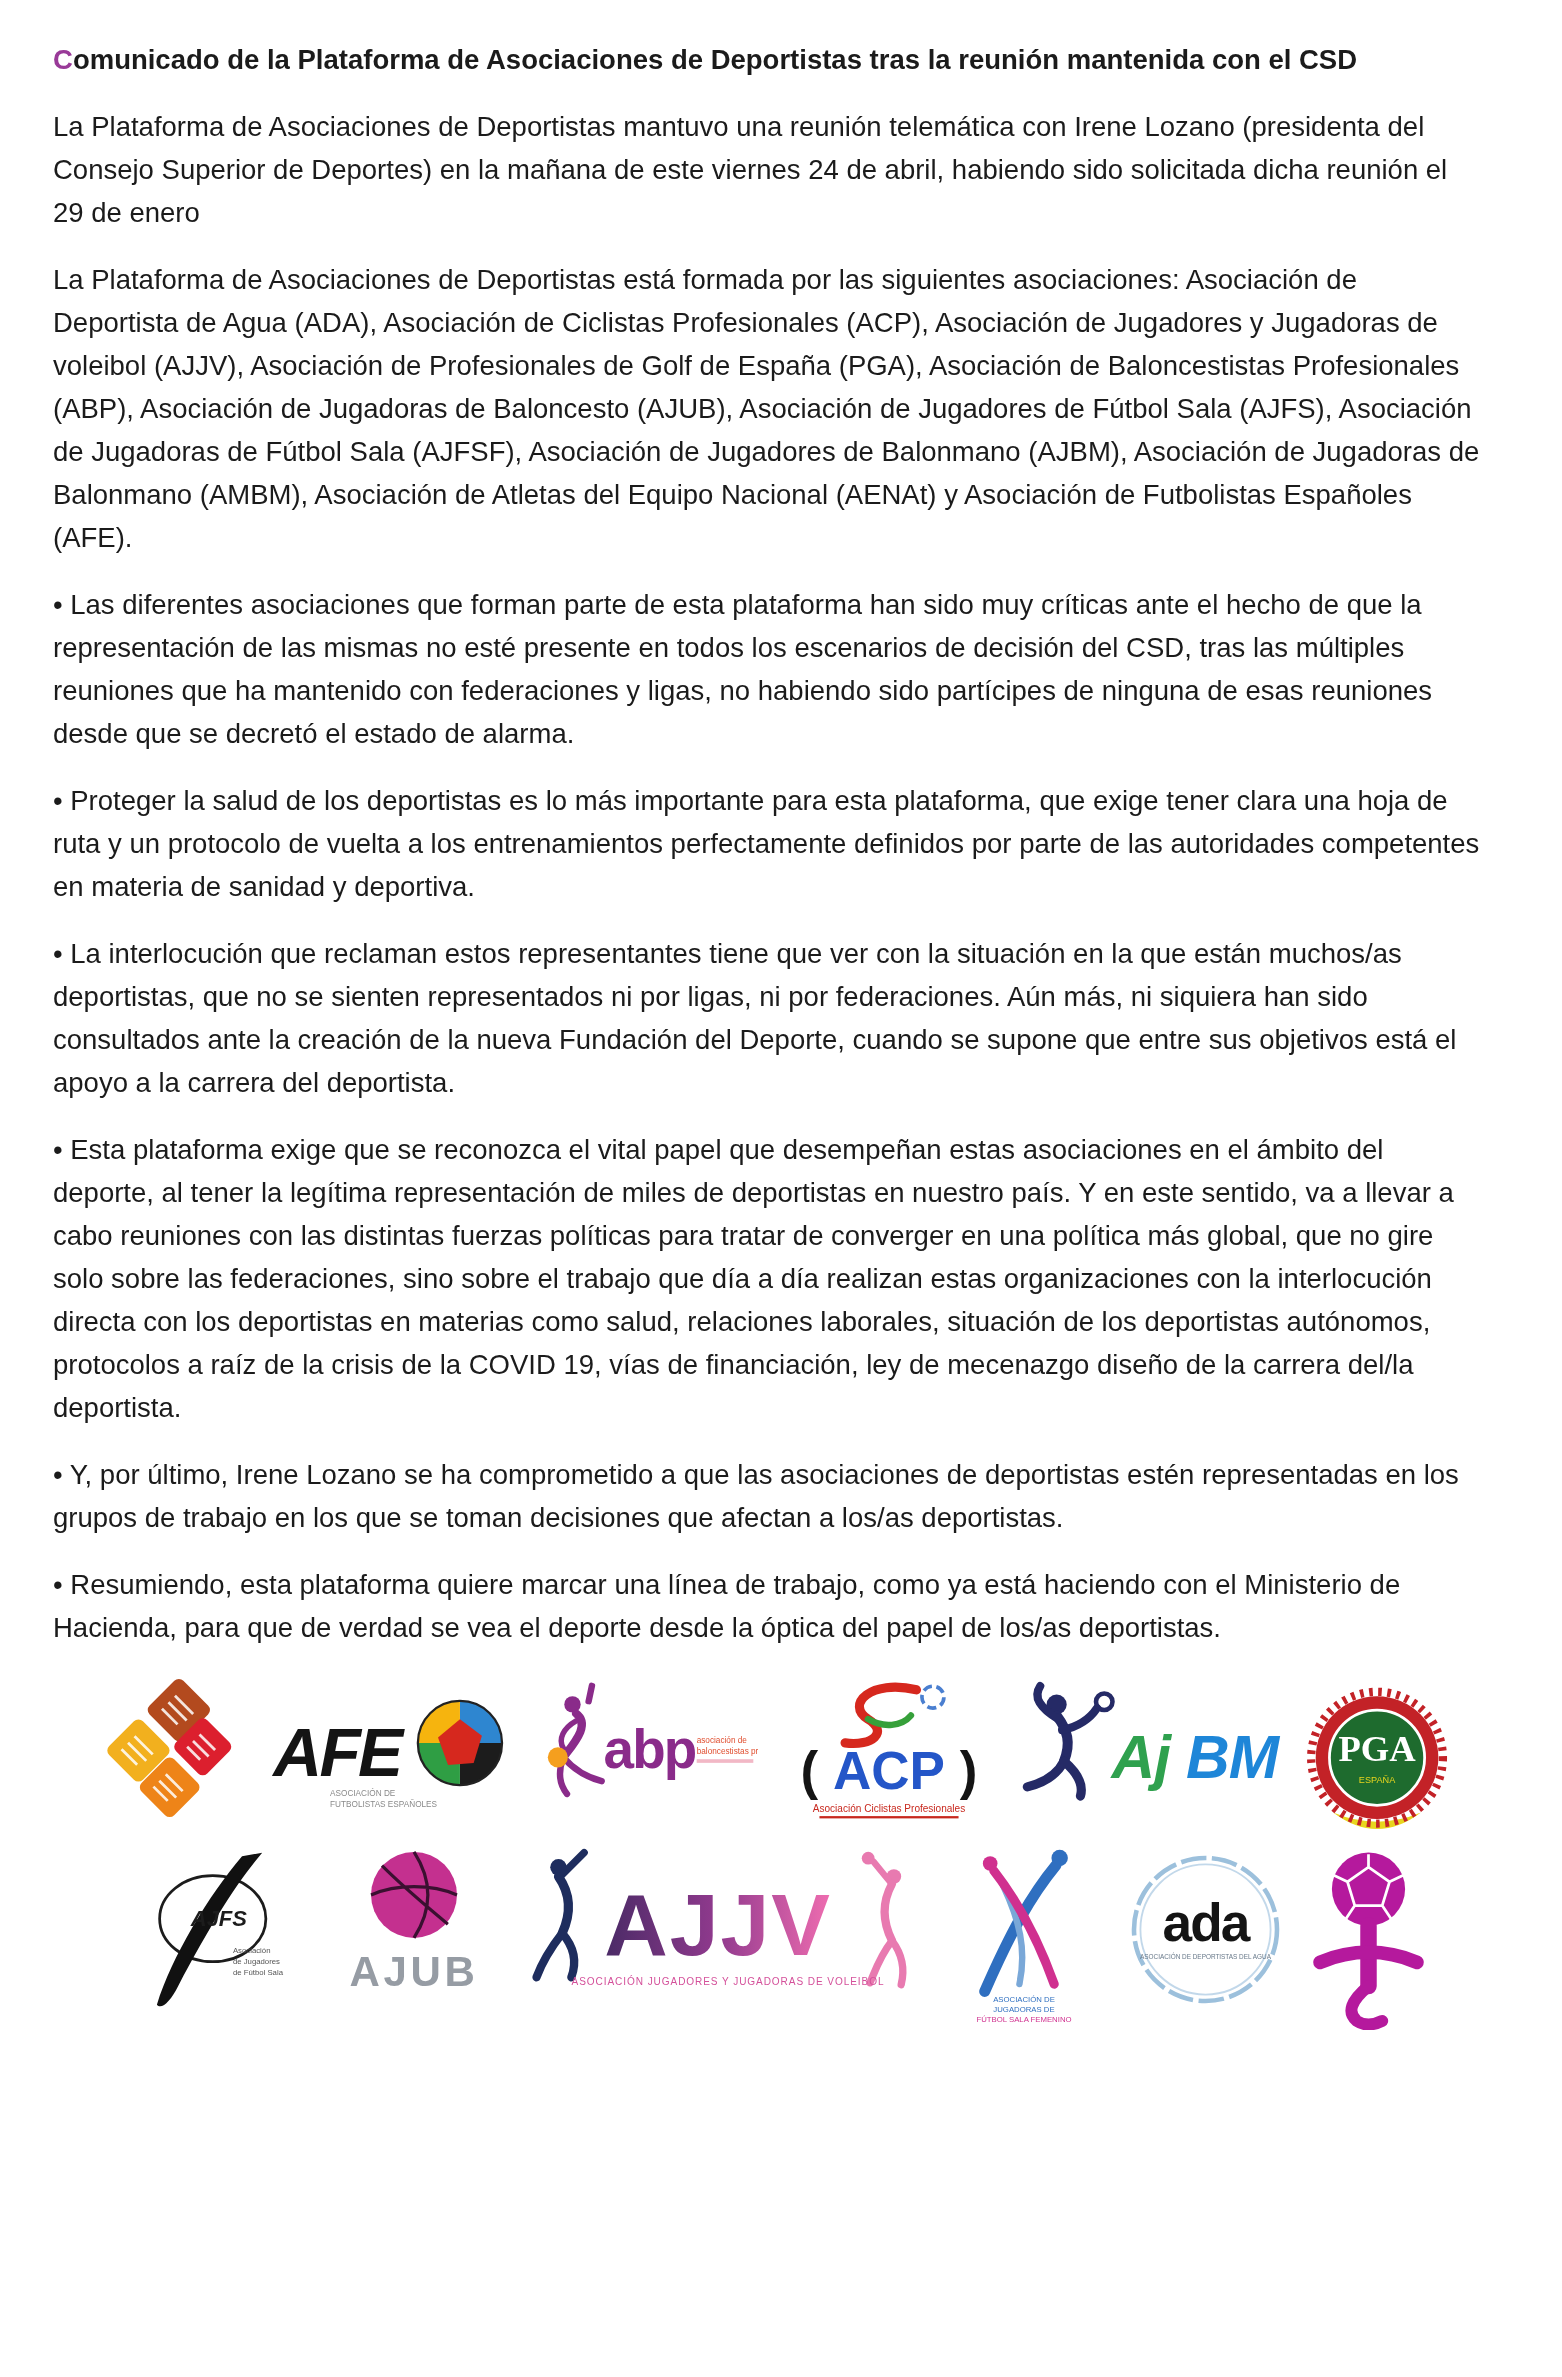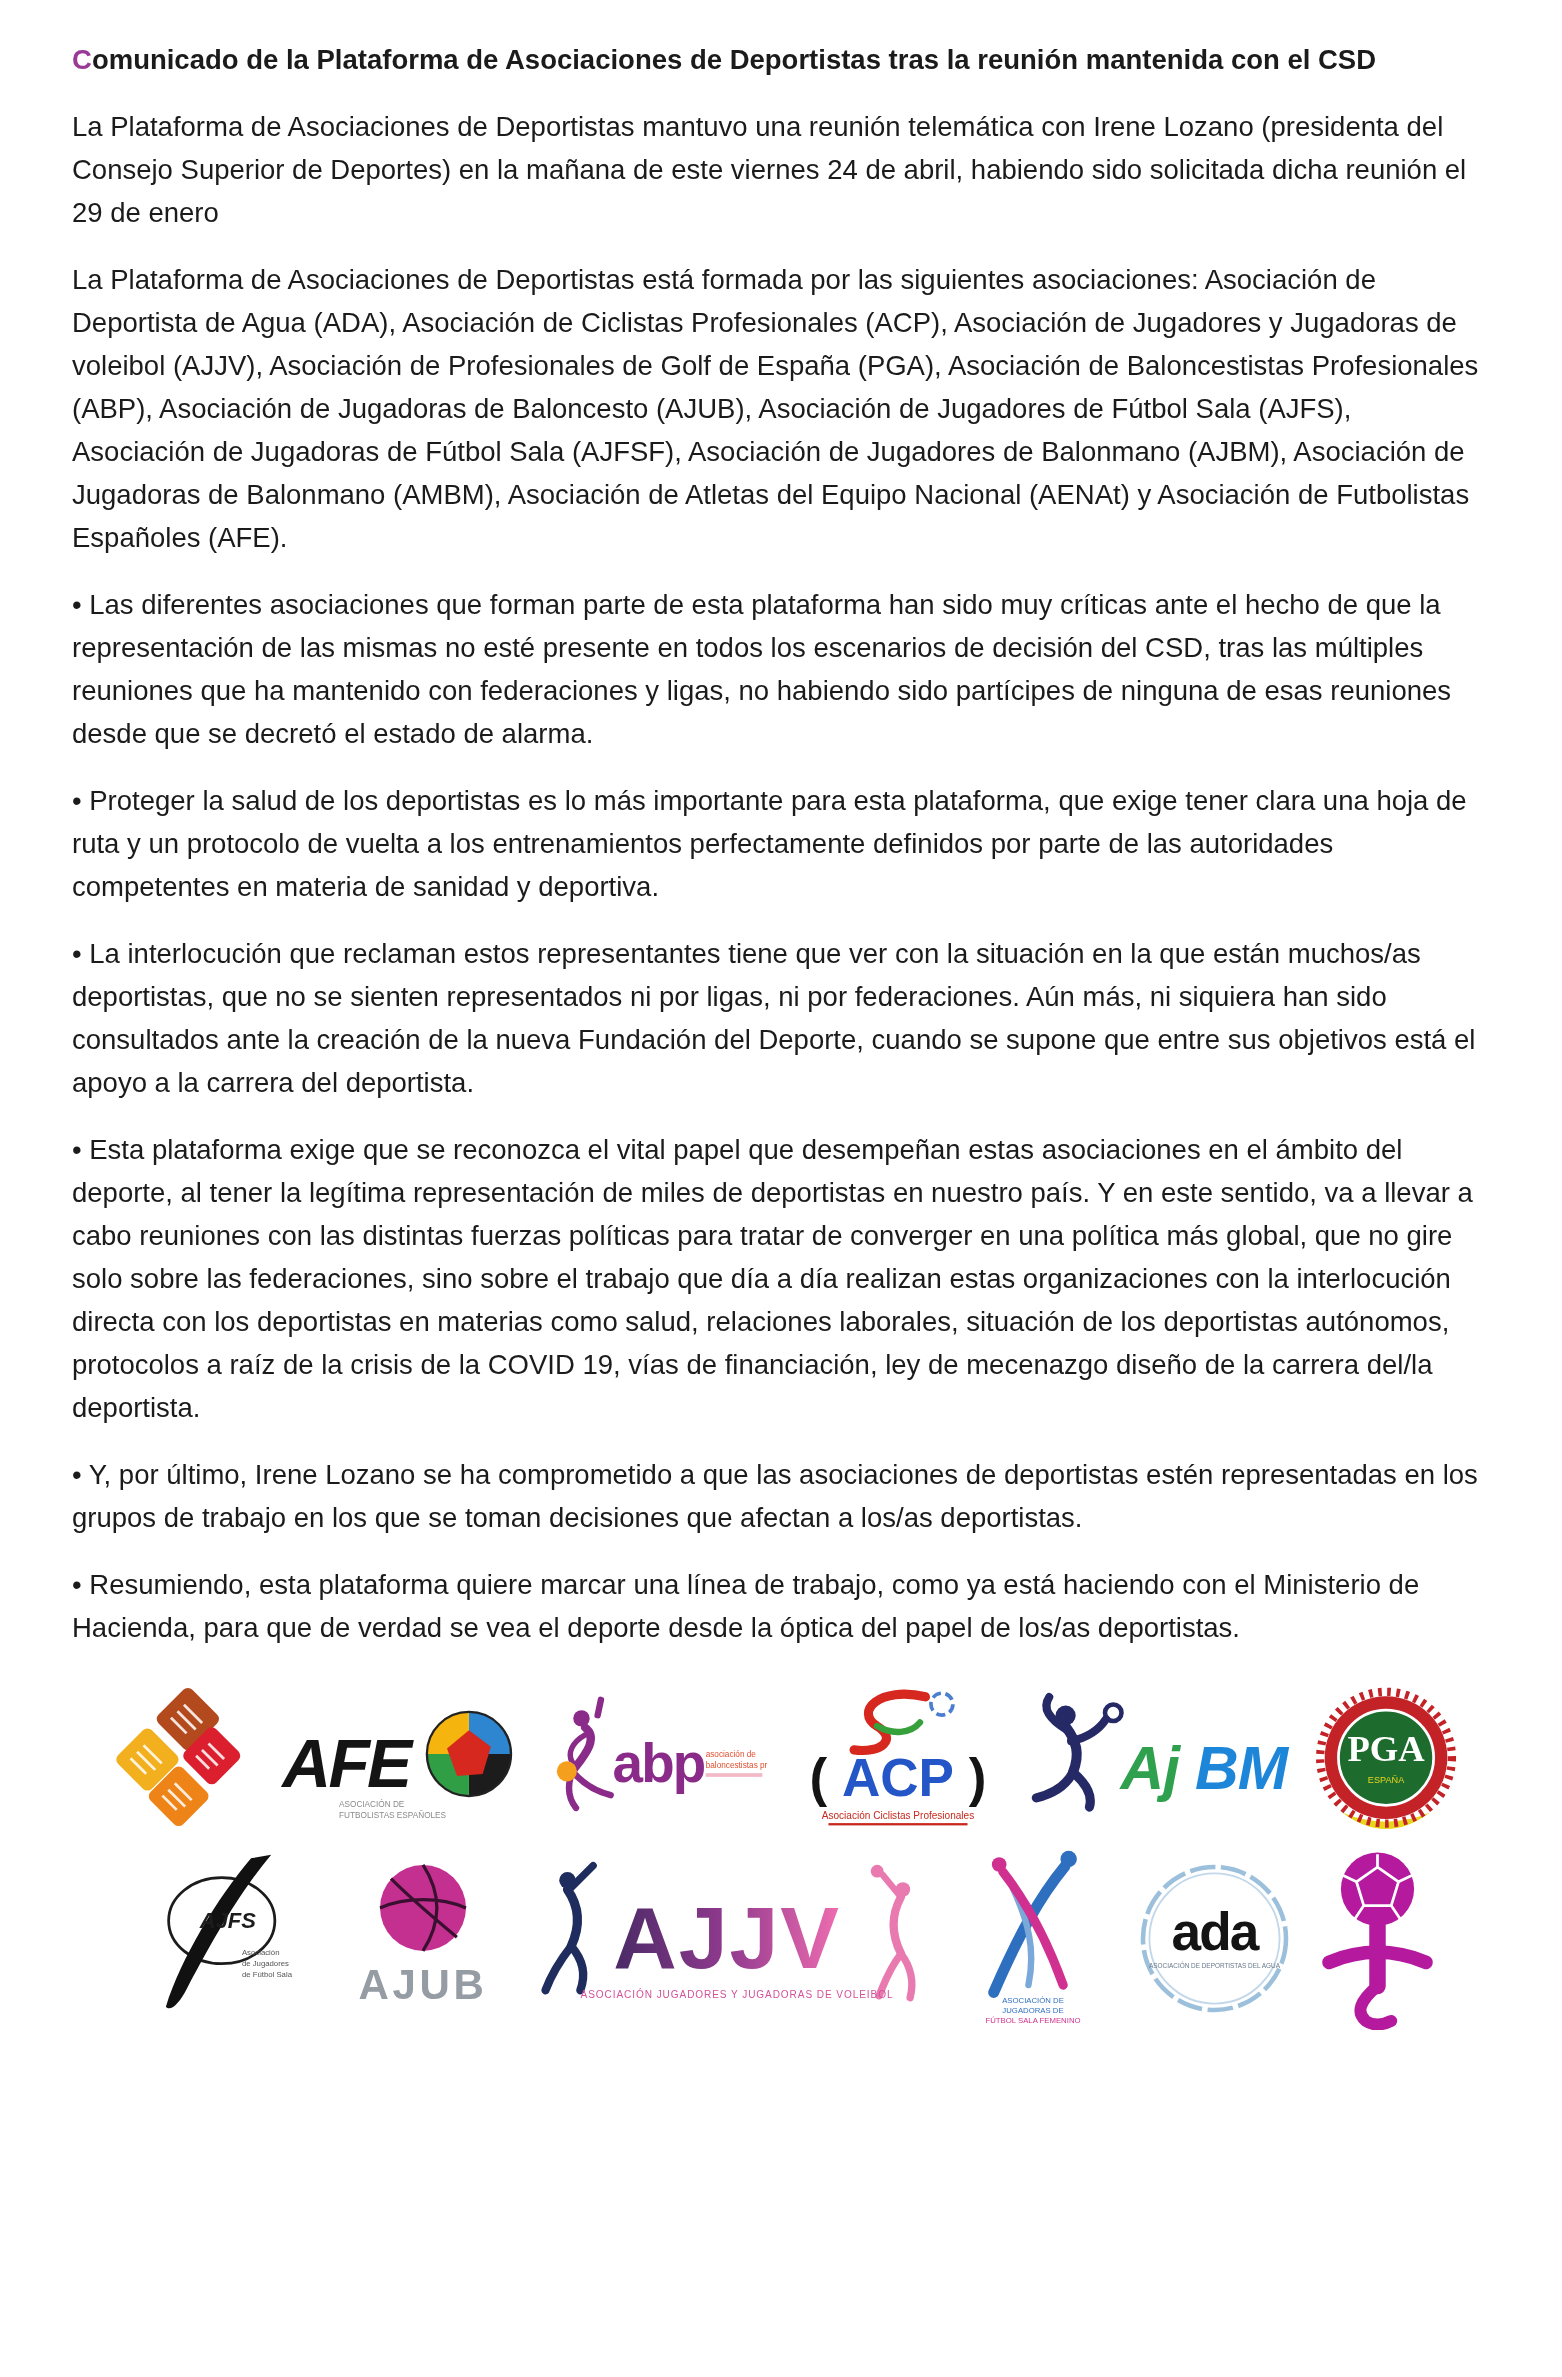--- a/index.html
+++ b/index.html
@@ -1,21 +1,21 @@
 <!DOCTYPE html>
 <html lang="es" style="font-size:14.7px"><head>
 <meta charset="utf-8">
 <title>Comunicado Plataforma de Asociaciones de Deportistas</title>
 <style>
   html, body { margin: 0; padding: 0; background: #ffffff; }
   .page {
     width: 1550px;
     min-height: 2377px;
     box-sizing: border-box;
-    padding: 38px 53px 0 72px;
+    padding: 38px 53px 0 53px;
     background: #ffffff;
     font-family: "Liberation Sans", sans-serif;
     font-size: 27.5px;
     line-height: 43px;
     color: #1b1b1b;
     overflow: hidden;
   }
   h1.doc-title {
     font-size: 27.5px;
     line-height: 43px;
@@ -25,21 +25,20 @@
   }
   .title-initial { color: #993a98; }
   p.para, p.bullet {
     margin: 0 16px 24px 0;
     white-space: pre-wrap;
   }
   .logos-section { margin-top: 27.5px; }
   .logo-row {
     display: flex;
     justify-content: center;
-    align-items: center;
     gap: 21px;
     margin-bottom: 5.5px;
   }
   .logo-row svg { display: block; }
   .t-bolditalic { font-weight: bold; font-style: italic; }
   .t-bold { font-weight: bold; }
 </style>
 </head>
 <body>
 

